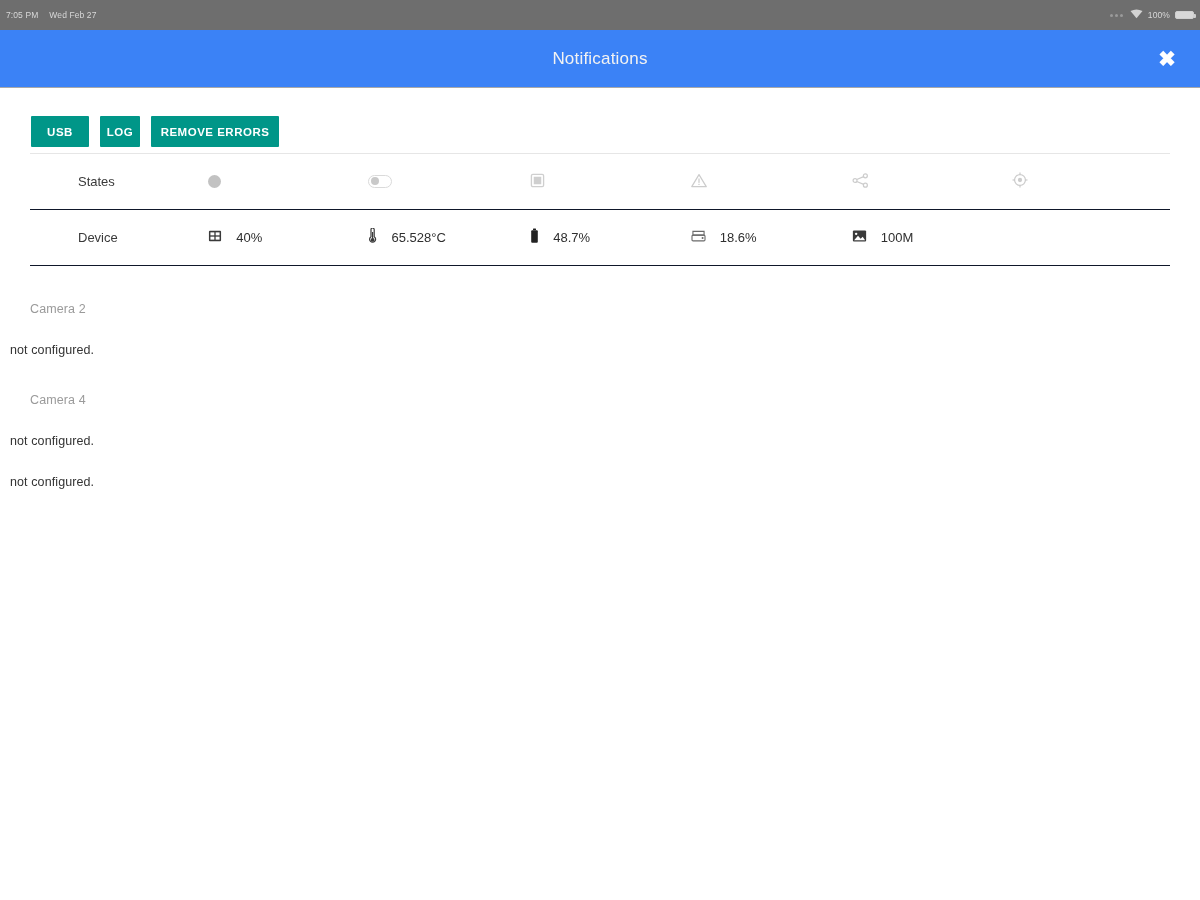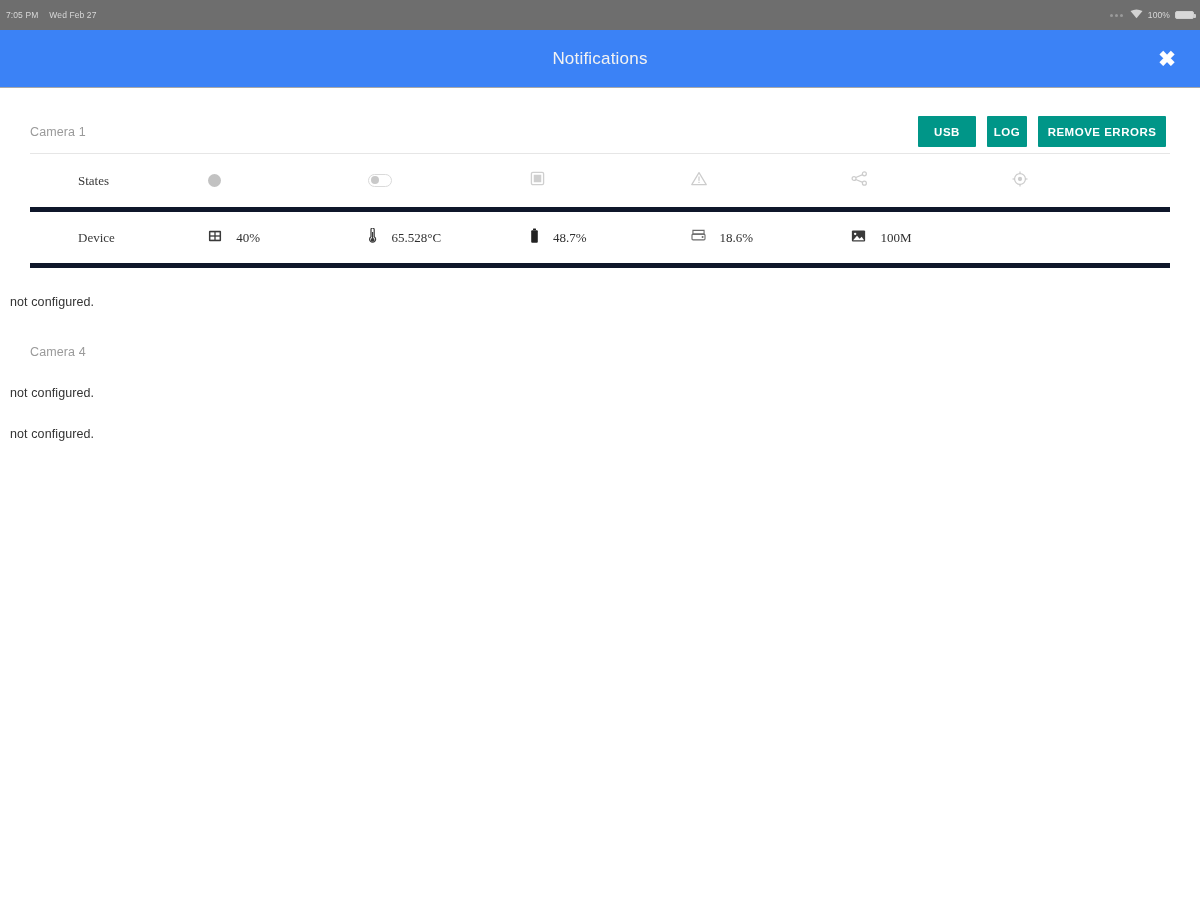--- a/index.html
+++ b/index.html
@@ -151,21 +151,21 @@
   .btn-usb { width: 58px; }
   .btn-log { width: 40px; }
   .btn-remove { width: 128px; }
 
   
   .cam-table {
     margin: 6px 30px 0 30px;
     width: calc(100% - 60px);
     border-collapse: collapse;
   }
-  .cam-table tr { border-bottom: 5px solid #0f172a; font-family: Liberation Serif, serif; }
+  .cam-table tr { border-bottom: 1px solid #0f172a; }
   .cam-table tr:first-child { border-top: 1px solid #e6e6e6; }
   .cam-table td {
     height: 56px;
     vertical-align: middle;
     font-size: 13px;
     color: #3a3a3a;
   }
   .row-label {
     width: 185px;
     padding-left: 48px;
@@ -252,21 +252,20 @@
 
 <div class="titlebar">
   <div class="titlebar-title">Notifications</div>
   <div class="close-btn">✖</div>
 </div>
 
 <div class="content">
 
   <div class="cam-block">
     <div class="cam1-header">
-      <div class="cam-title">Camera 1</div>
       <div class="btn-group">
         <button class="btn btn-usb">USB</button>
         <button class="btn btn-log">LOG</button>
         <button class="btn btn-remove">REMOVE ERRORS</button>
       </div>
     </div>
 
     <table class="cam-table">
       <tbody>
 
@@ -405,20 +404,21 @@
               </span>
               <span class="cell-val">100M</span>
             </div>
           </td>
         </tr>
       </tbody>
     </table>
   </div>
 
   <div class="cam-block">
+    <div class="cam-title cam-spacer-title">Camera 2</div>
     <div class="not-conf cam-spacer-body">not configured.</div>
   </div>
 
   <div class="cam-block">
     <div class="cam-title cam-spacer-title">Camera 4</div>
     <div class="not-conf cam-spacer-body">not configured.</div>
   </div>
 
   <div class="cam-block">
     <div class="not-conf cam-spacer-body">not configured.</div>

